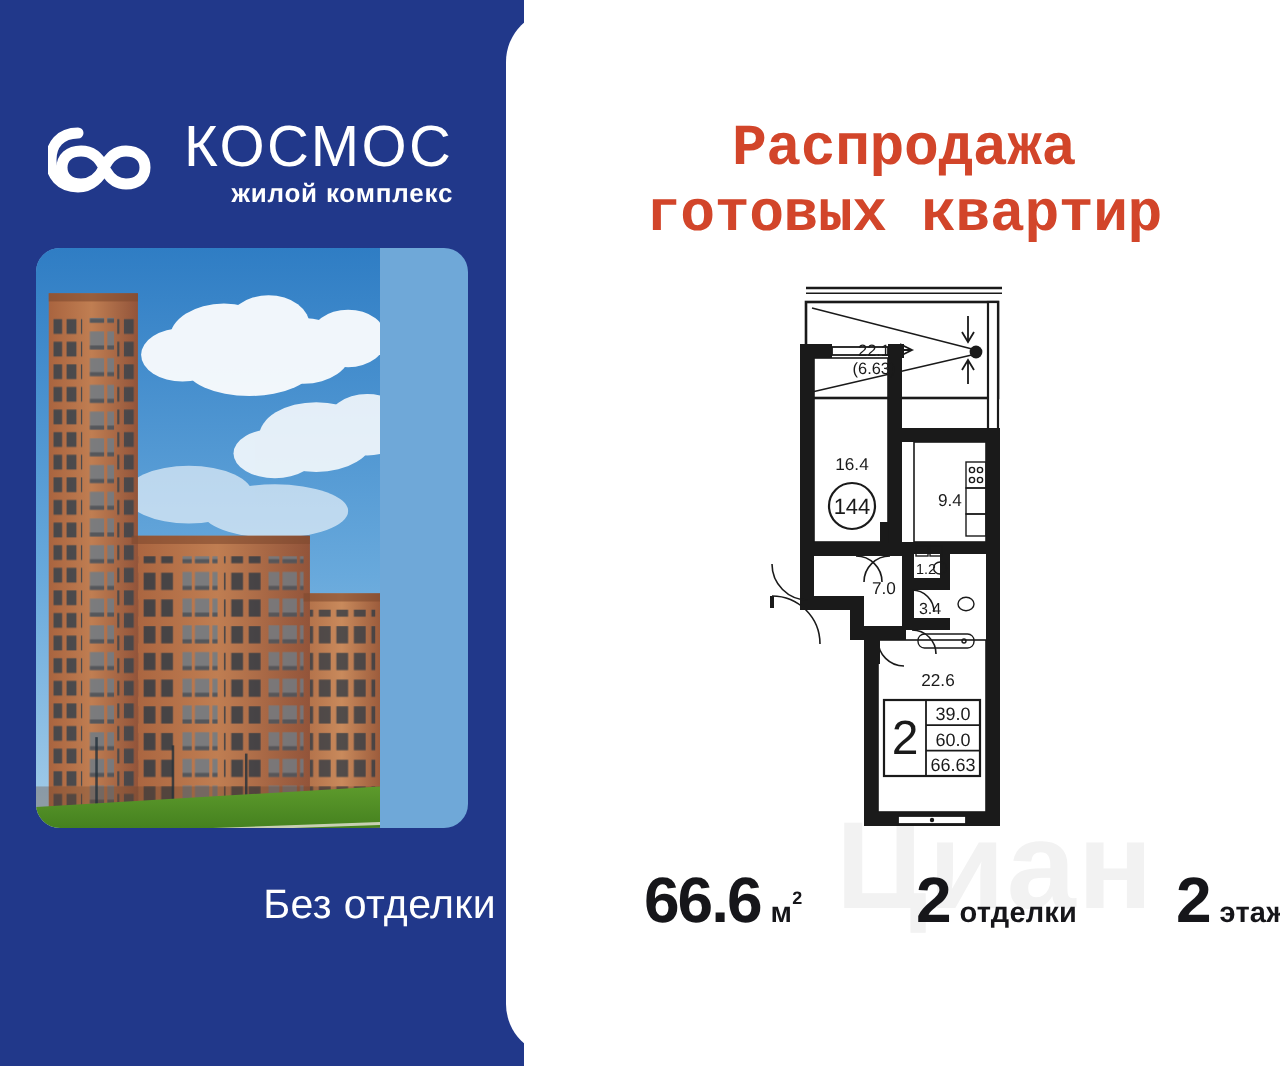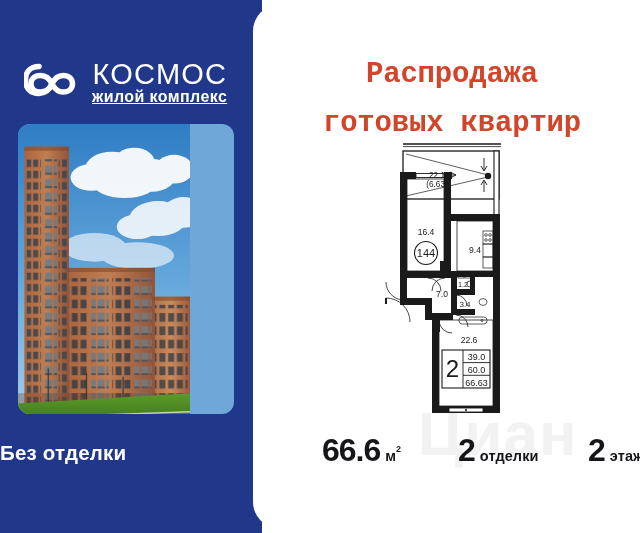--- a/index.html
+++ b/index.html
@@ -68,27 +68,26 @@
   .logo-word {
     color: #ffffff;
     font-size: 29px;
     font-weight: 400;
     letter-spacing: 1.2px;
     line-height: 30px;
     font-family: "Liberation Sans", sans-serif;
   }
   .logo-sub {
     color: #ffffff;
-    font-size: 16px;
+    font-size: 13px;
     font-weight: 700;
     letter-spacing: 0.4px;
     line-height: 14px;
     margin-top: 1px;
     font-family: "Liberation Sans", sans-serif;
-    text-decoration: underline;
   }
 
   
   .photo-frame {
     position: absolute;
     left: 18px;
     top: 124px;
     width: 216px;
     height: 290px;
     border-radius: 12px;
@@ -97,45 +96,45 @@
     z-index: 3;
   }
   .photo-svg { display: block; width: 216px; height: 290px; }
 
   
   .panel-caption {
     position: absolute;
     left: 0;
     top: 441px;
     width: 248px;
-    text-align: left;
+    text-align: right;
     color: #ffffff;
     font-size: 20.5px;
-    font-weight: 700;
+    font-weight: 400;
     letter-spacing: 0.2px;
     z-index: 3;
     font-family: "Liberation Sans", sans-serif;
   }
 
   
   .headline {
     position: absolute;
     left: 268px;
     top: 58px;
     width: 368px;
     text-align: center;
     color: #d2452a;
     font-size: 29px;
     font-weight: 700;
     line-height: 33px;
     letter-spacing: -0.2px;
     z-index: 4;
     font-family: Liberation Mono, monospace;
   }
-  .headline .l2 { display: block; margin-top: 16px; }
+  .headline .l2 { display: block; }
 
   
   .watermark {
     position: absolute;
     left: 372px;
     top: 398px;
     width: 240px;
     color: #f2f2f2;
     font-size: 62px;
     font-weight: 700;

